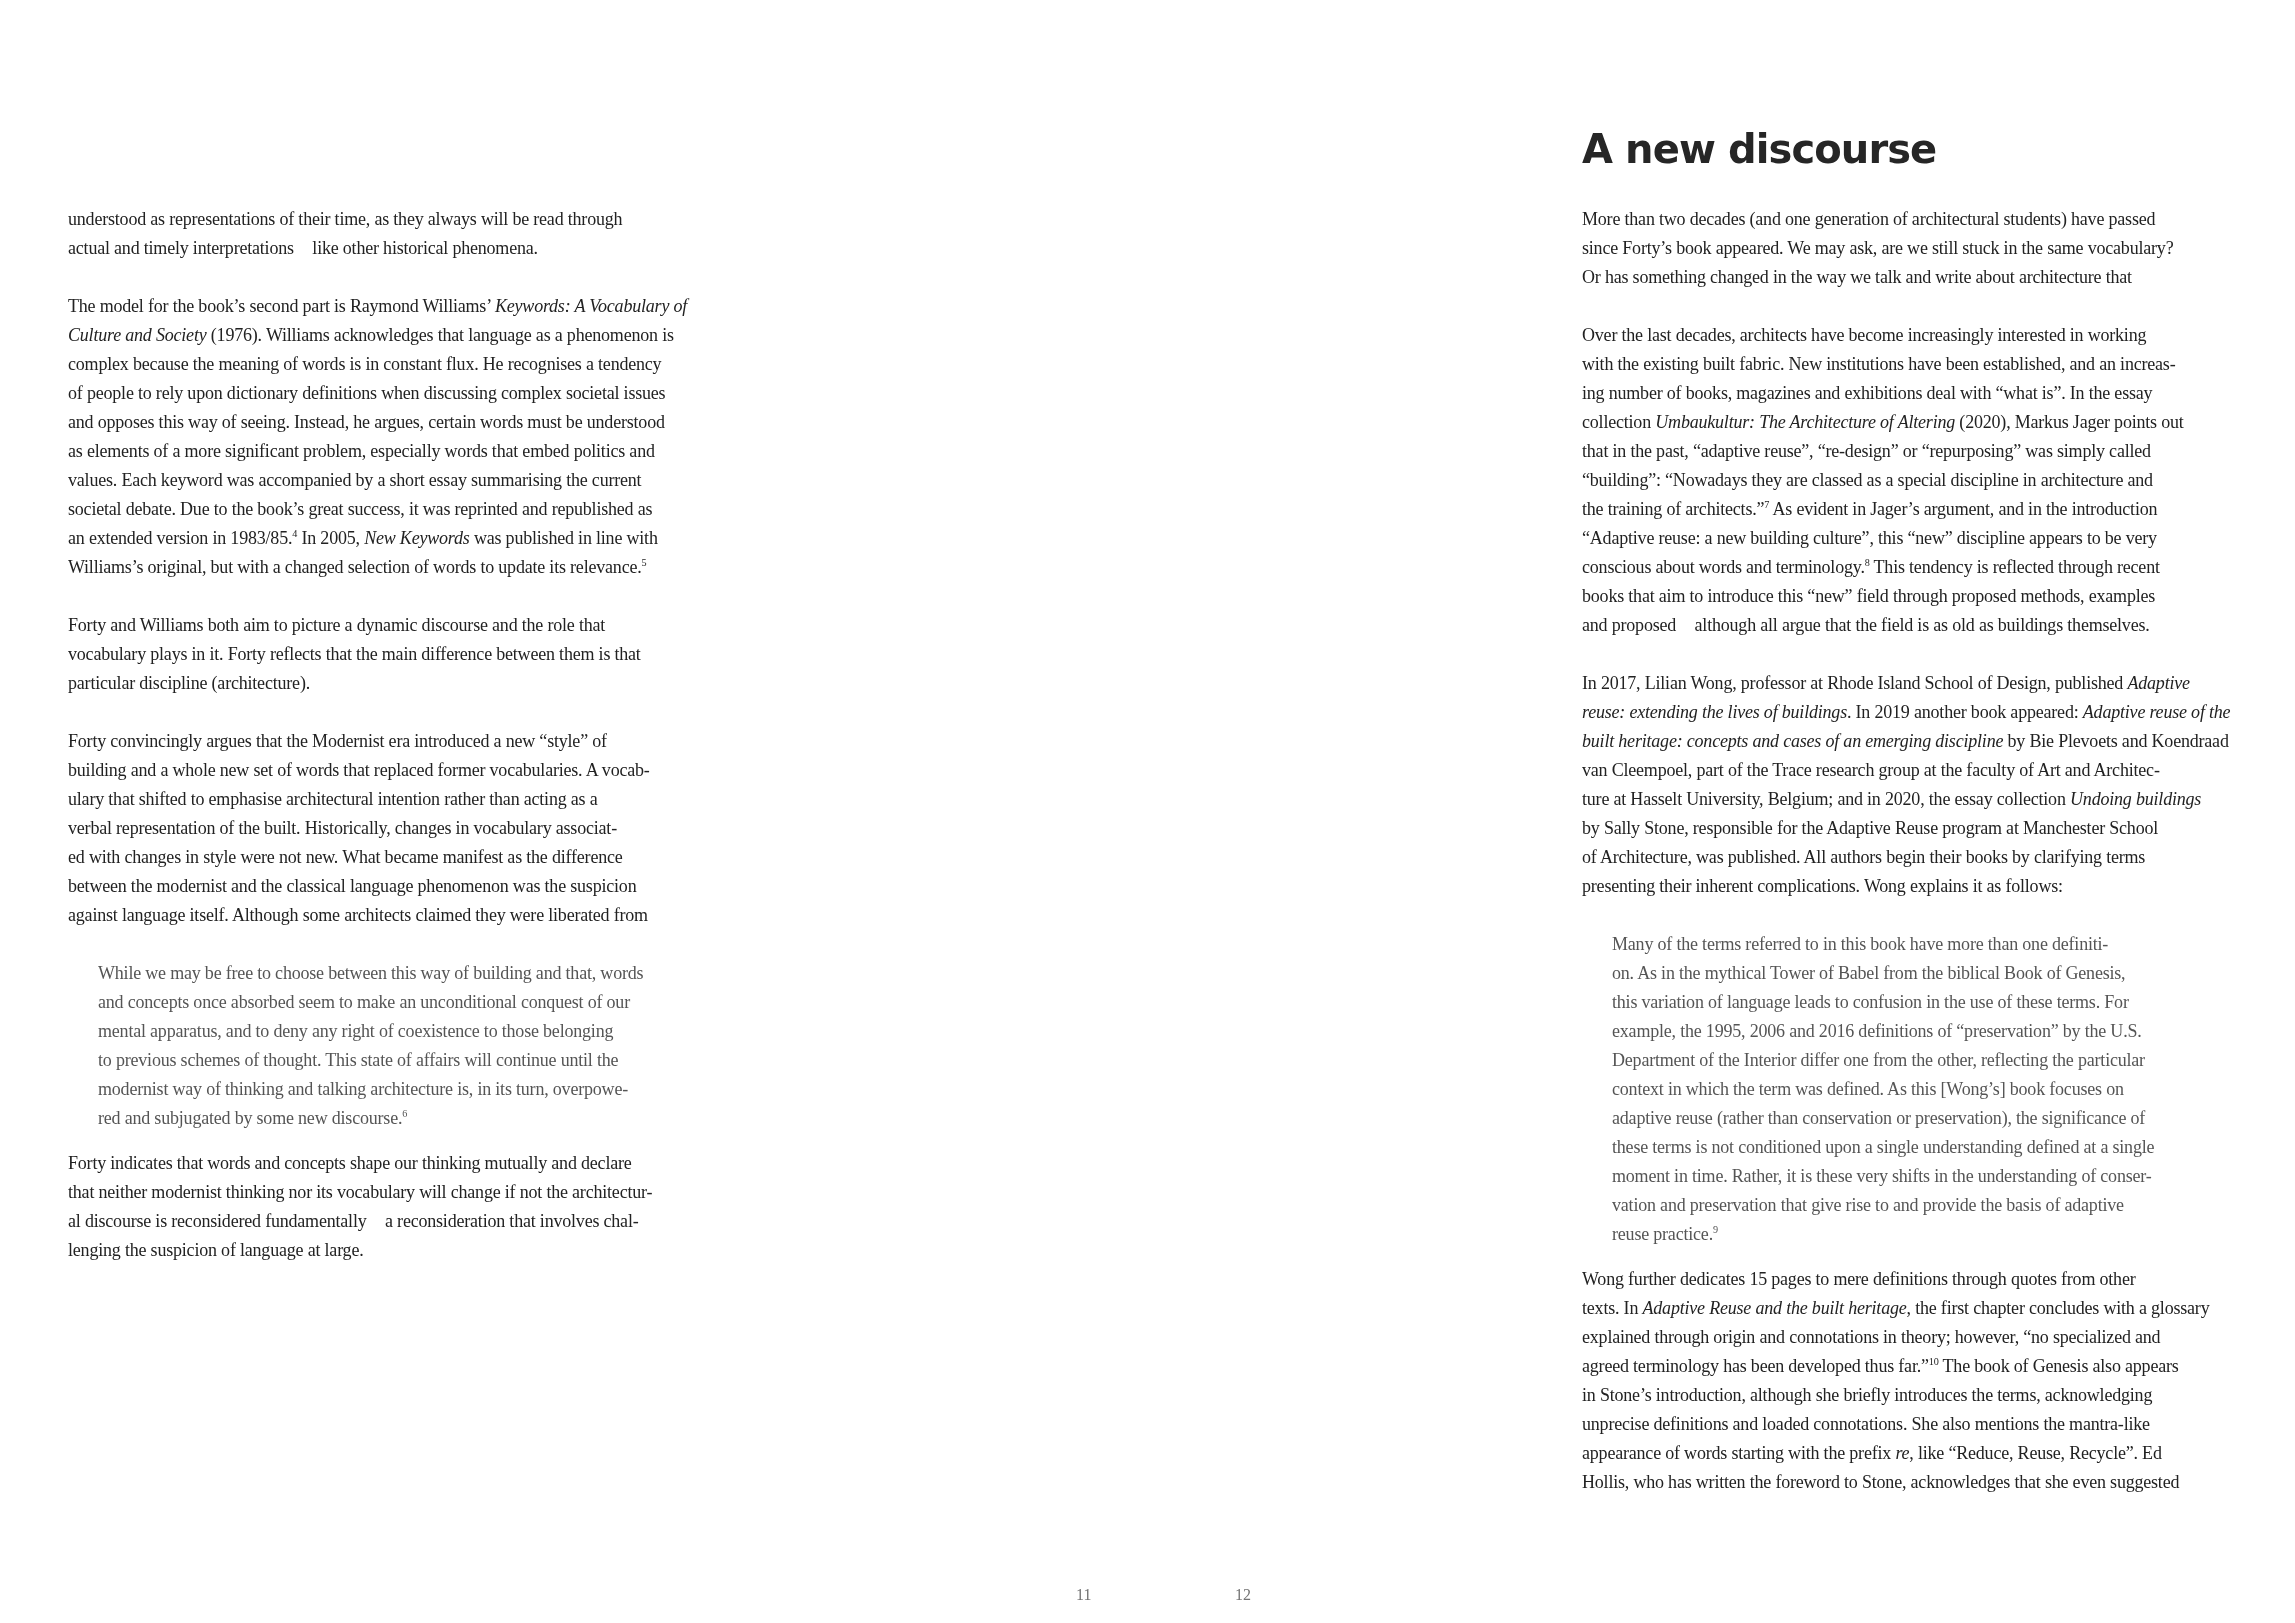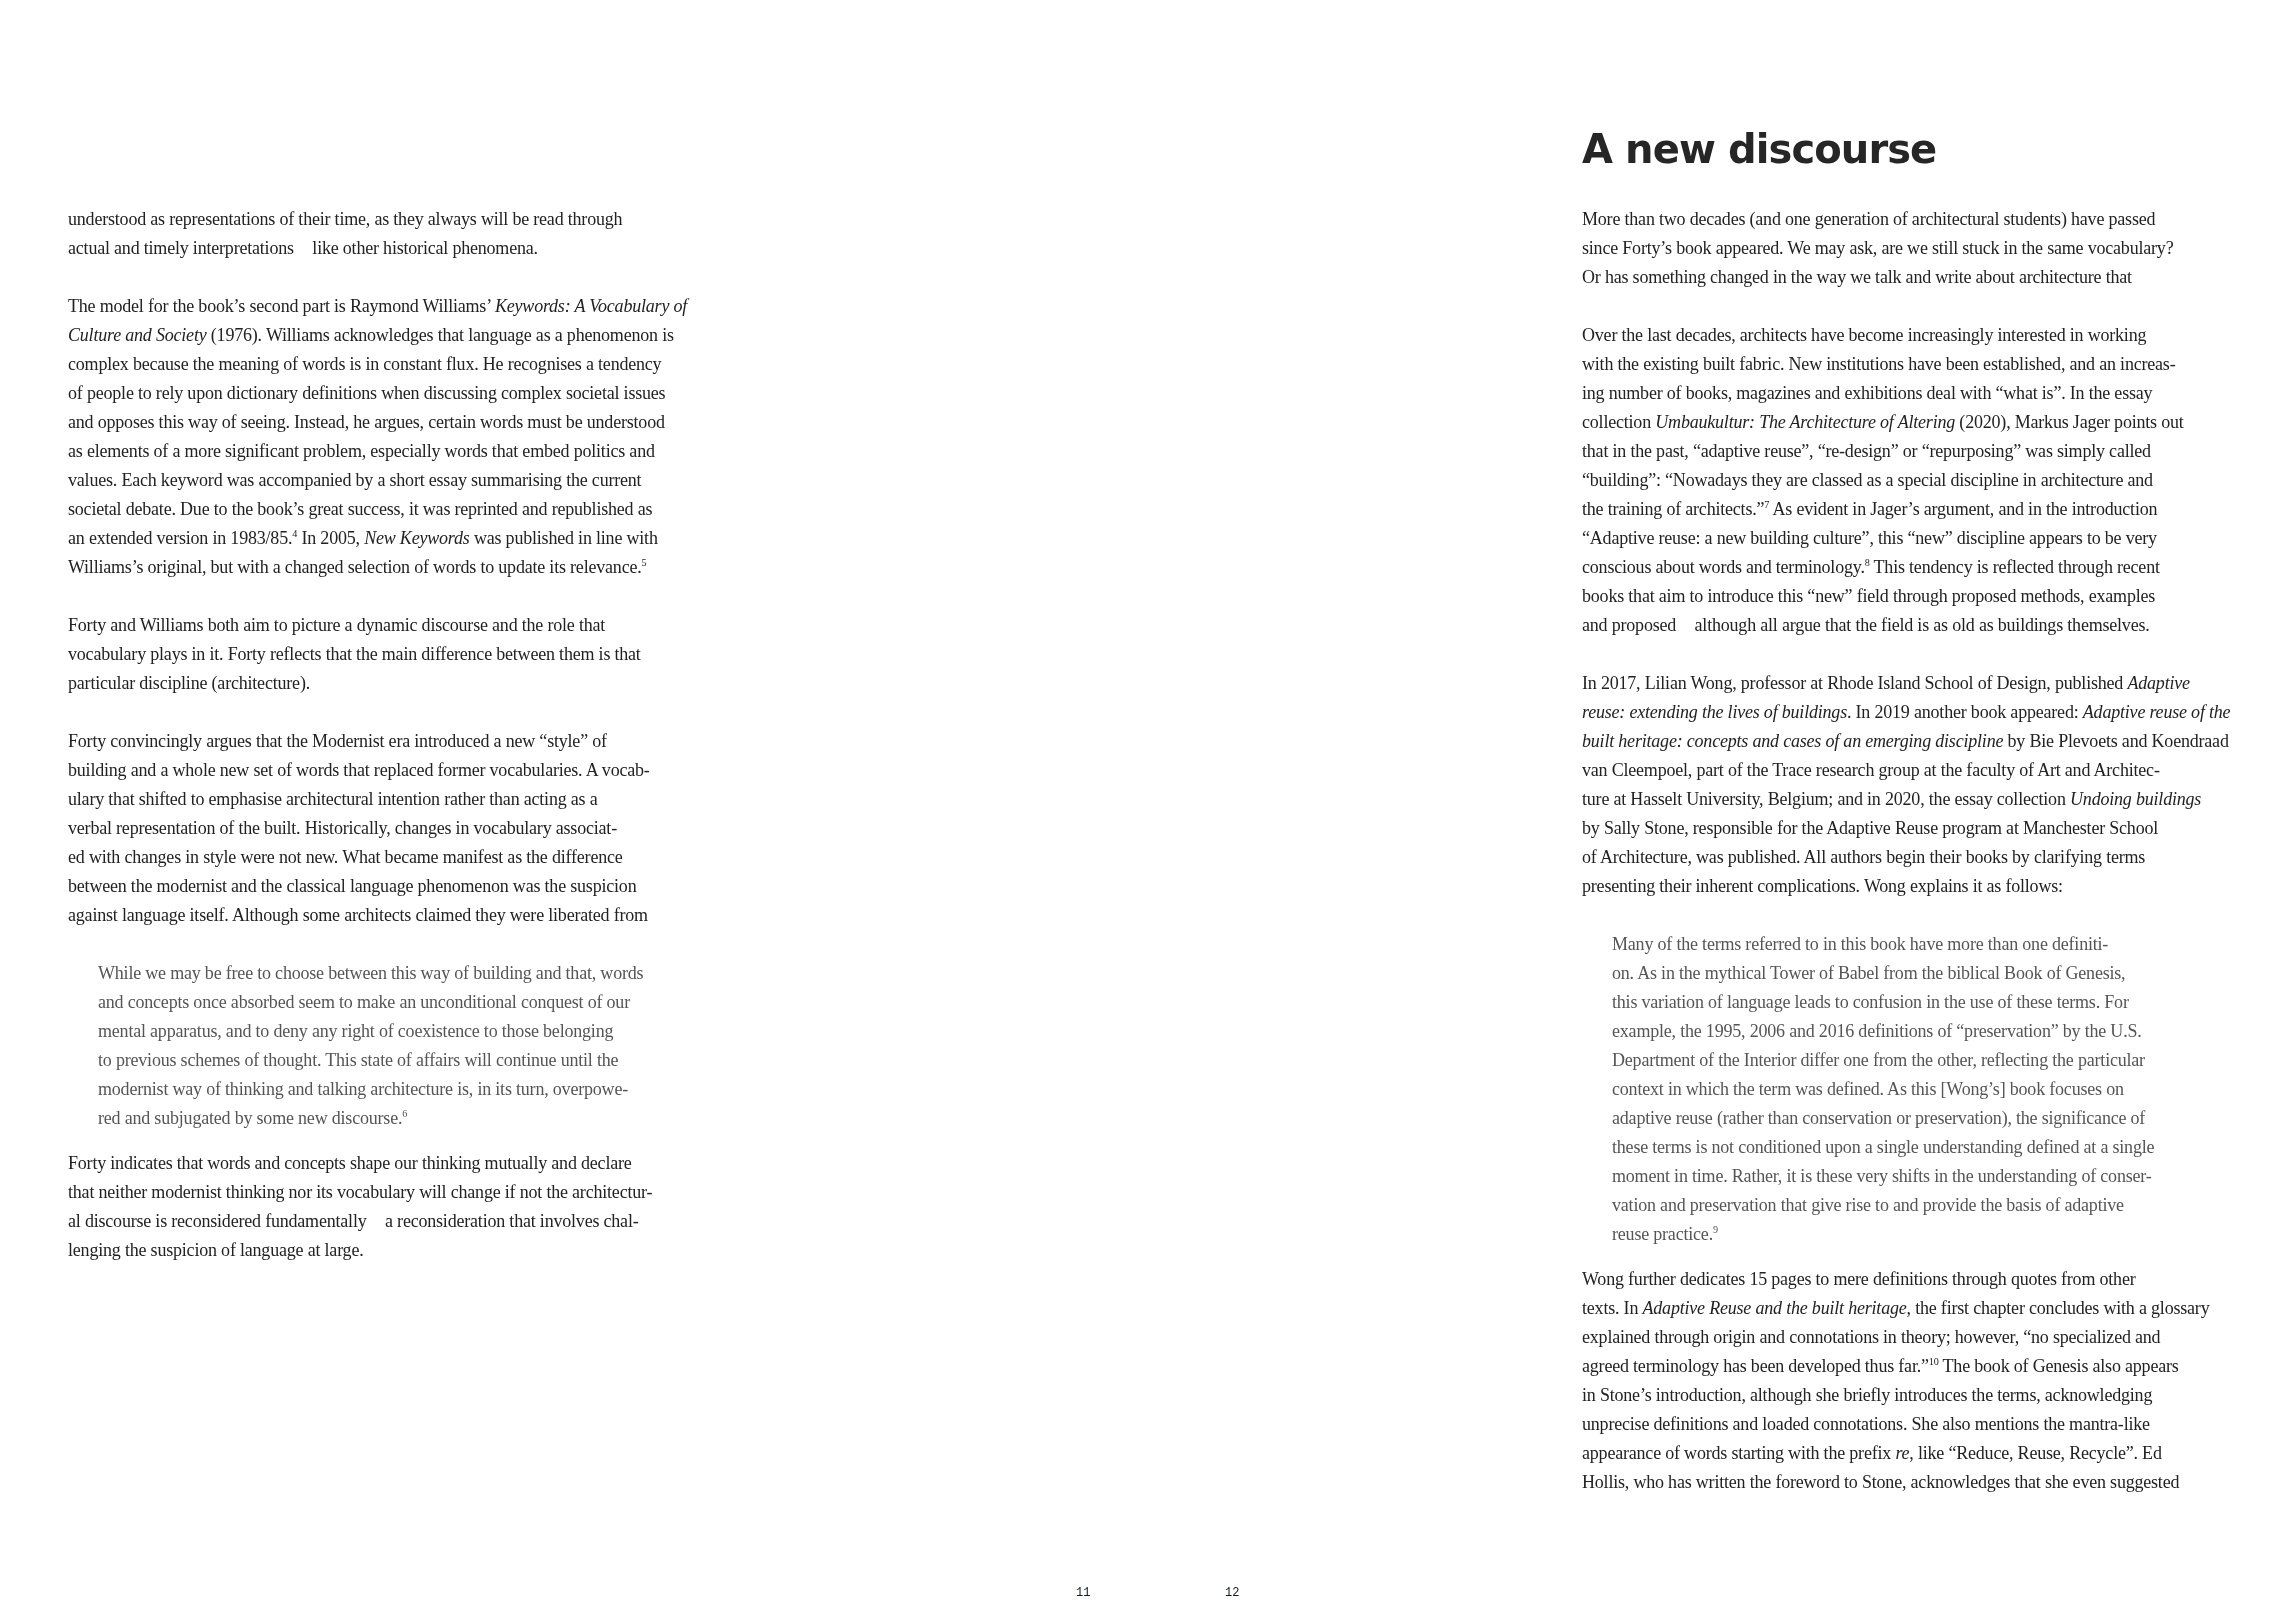--- a/index.html
+++ b/index.html
@@ -33,26 +33,26 @@
   .para { margin: 0 0 29px 0; }
   .line { display: block; white-space: nowrap; }
   .quote { margin: 0 0 16px 30px; color: #555555; }
   .quote .line { color: #555555; }
   em { font-style: italic; }
   sup { font-size: 10.2px; line-height: 0; vertical-align: 7.4px; }
   .gap { display: inline-block; width: 18.5px; }
   .page-number {
     position: absolute;
     top: 1586px;
-    font-family: Liberation Mono, monospace;
-    font-size: 12px;
-    color: #0f172a;
+    font-family: Liberation Serif, serif;
+    font-size: 16px;
+    color: #737373;
   }
   .page-left .page-number { left: 1076px; }
-  .page-right .page-number { left: 77px; }
+  .page-right .page-number { left: 87px; }
 </style>
 </head>
 <body>
 
 <div class="spread">
   <div class="page page-left">
     <div class="column">
         <div class="para">
           <span class="line"><span>understood as representations of their time, as they always will be read through</span></span>
           <span class="line"><span>actual and timely interpretations</span><span class="gap"></span><span>like other historical phenomena.</span></span>

